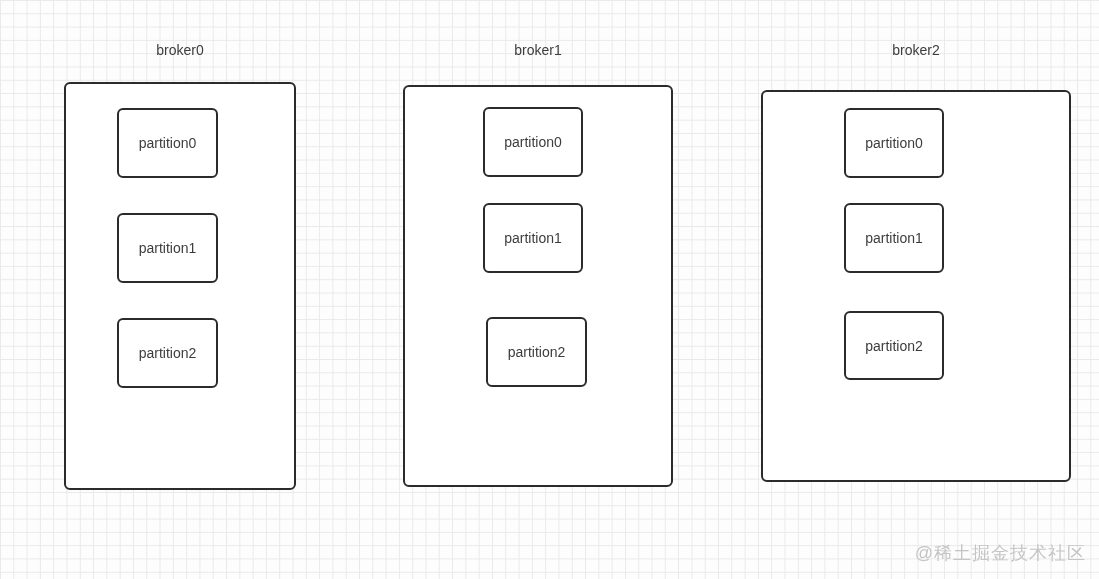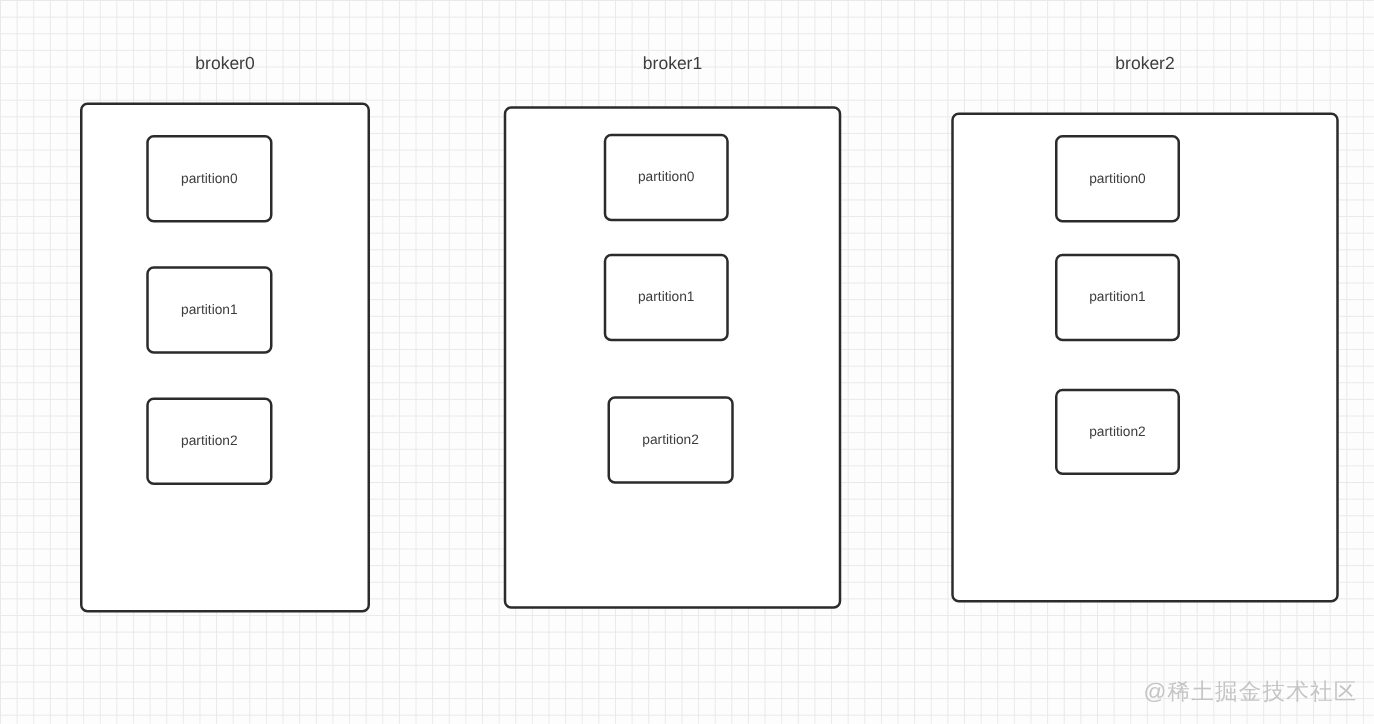--- a/index.html
+++ b/index.html
@@ -48,21 +48,21 @@
   }
   .partition-box {
     position: absolute;
     box-sizing: border-box;
     background: var(--fill);
     border: 2px solid var(--border);
     border-radius: 6px;
     display: flex;
     align-items: center;
     justify-content: center;
-    font-size: 11px;
+    font-size: 14px;
     color: var(--text);
   }
   .watermark {
     position: absolute;
     right: 13px;
     bottom: 14px;
     font-size: 18px;
     letter-spacing: 1px;
     color: var(--watermark);
     user-select: none;

